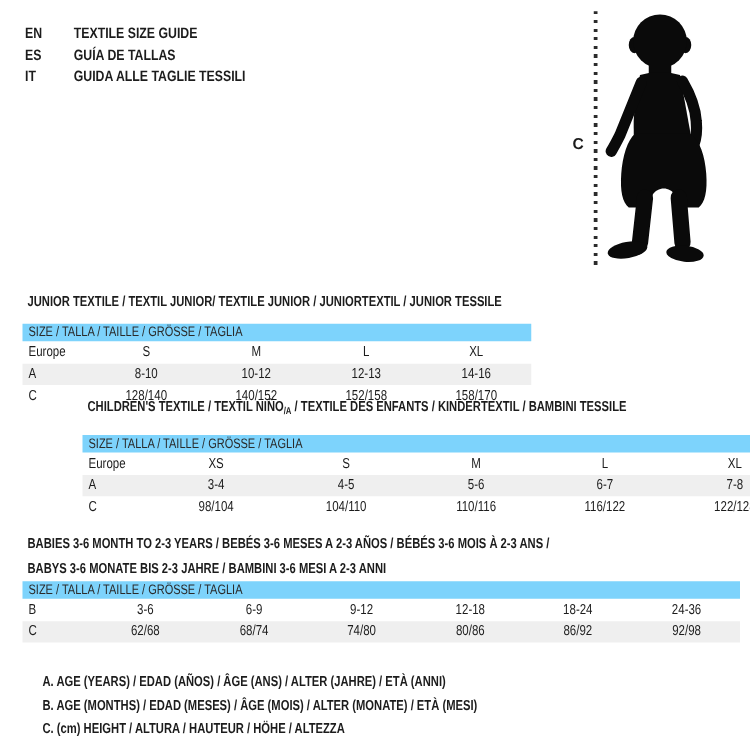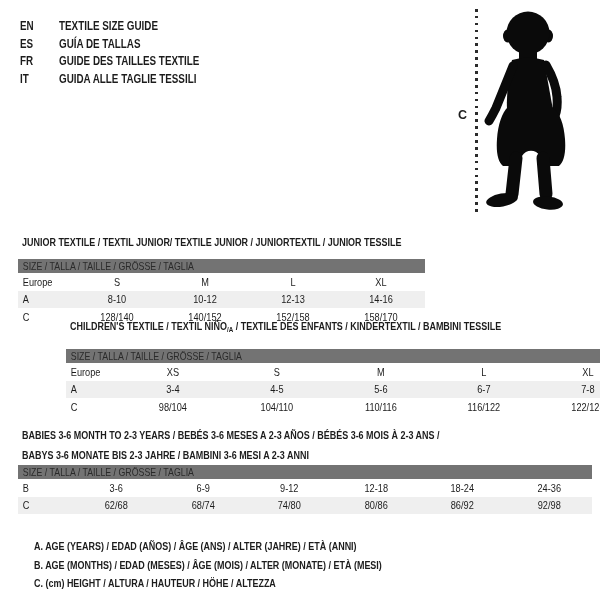--- a/index.html
+++ b/index.html
@@ -21,21 +21,21 @@
   .baby { position:absolute; left:484px; top:8px; width:94px; height:202px; }
 
   
   .sec { position:absolute; left:18px; }
   .sec1 { top:236px; width:407px; }
   .sec2 { top:320px; width:574px;margin-left:48px; }
   .sec3 { top:426px; width:574px; }
   .sec-title { margin-left:4px; font-weight:700; font-size:11.5px; line-height:12px;
     white-space:nowrap; transform:scaleX(0.78); transform-origin:left top; }
   .sec3 .sec-title { line-height:19.5px; }
-  .bar { height:14px; background:#737373; display:flex; align-items:center; }
+  .bar { height:14px; background:#7dd3fc; display:flex; align-items:center; }
   .sec1 .bar { margin-top:11px; }
   .sec2 .bar { margin-top:13px; }
   .sec3 .bar { margin-top:0; }
   .bar-text { font-size:11px; color:#2a2a2a; padding-left:6px;
     transform:scaleX(0.80); transform-origin:left center; white-space:nowrap; }
   .t-row { display:flex; height:17.5px; align-items:center; }
   .rows .t-row:nth-child(2) { background:#efefef; }
   .t-label { width:55px; box-sizing:border-box; padding-left:6px; font-size:11.5px;
     transform:scaleX(0.80); transform-origin:left center; white-space:nowrap; }
   .t-cell { flex:1; text-align:center; font-size:11.5px;
@@ -53,24 +53,20 @@
 <div class="page">
 
   <div class="lang-block">
     <div class="lang-row">
       <div class="lang-code">EN</div>
       <div class="lang-label">TEXTILE SIZE GUIDE</div>
     </div>
     <div class="lang-row">
       <div class="lang-code">ES</div>
       <div class="lang-label">GUÍA DE TALLAS</div>
-    </div>
-    <div class="lang-row">
-      <div class="lang-code">FR</div>
-      <div class="lang-label">GUIDE DES TAILLES TEXTILE</div>
     </div>
     <div class="lang-row">
       <div class="lang-code">IT</div>
       <div class="lang-label">GUIDA ALLE TAGLIE TESSILI</div>
     </div>
   </div>
 
   <div class="dotted-line"></div>
   <div class="c-label">C</div>
   <svg class="baby" viewBox="0 0 94 202" xmlns="http://www.w3.org/2000/svg">

